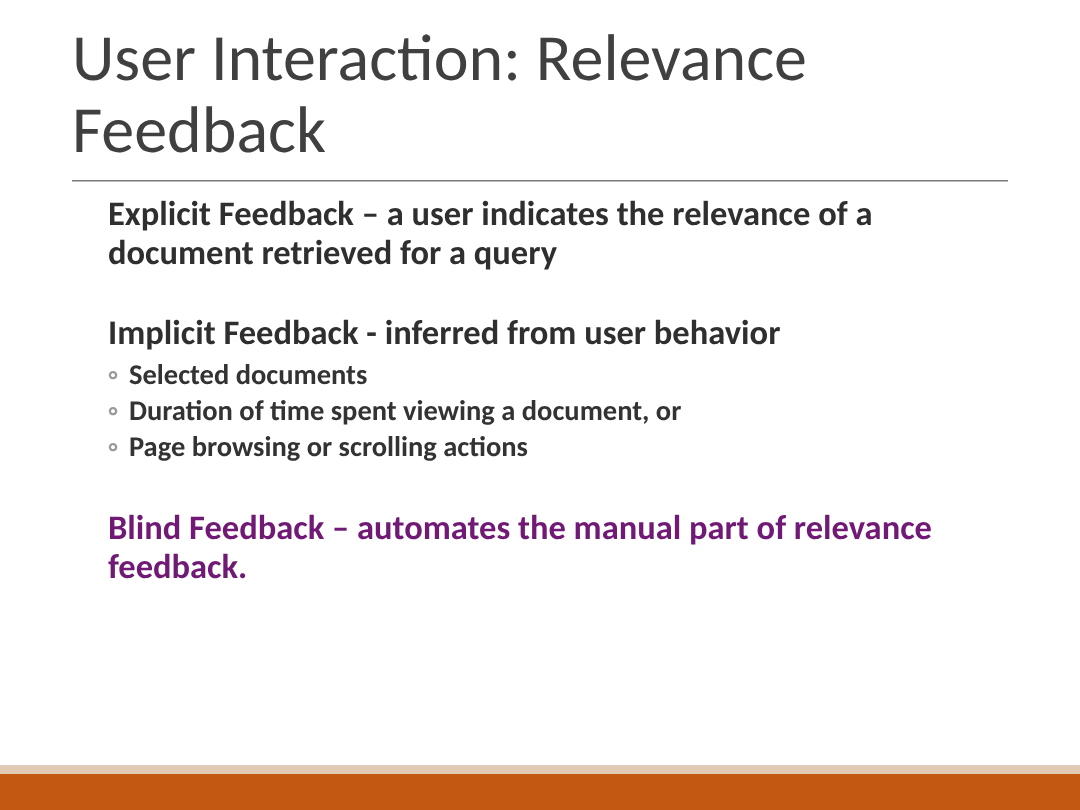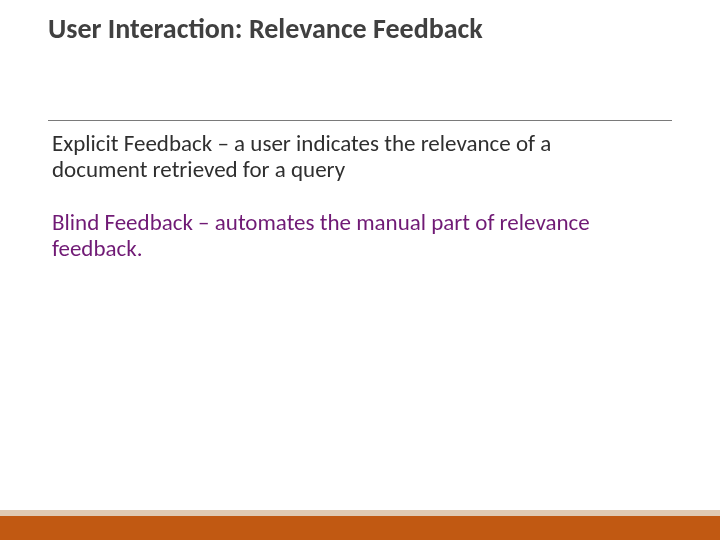--- a/index.html
+++ b/index.html
@@ -16,39 +16,40 @@
     width: 720px;
     height: 540px;
     position: relative;
     box-sizing: border-box;
   }
   .title {
     position: absolute;
     left: 48px;
     top: 14px;
     width: 620px;
-    font-size: 28px;
+    font-size: 44px;
     line-height: 1.1;
     color: #404040;
-    font-weight: 700;
+    font-weight: 400;
   }
   .title-rule {
     position: absolute;
     left: 48px;
     top: 120px;
     width: 624px;
     height: 0;
     border-top: 1px solid #7a7a7a;
   }
   .body {
     position: absolute;
-    left: 52px;
+    left: 72px;
     top: 130px;
     width: 590px;
     color: #333333;
+    font-weight: bold;
   }
   .p1 {
     font-size: 23px;
     line-height: 1.15;
     margin: 0 0 26px 0;
     color: #2f2f2f;
   }
   .p2 {
     font-size: 23px;
     line-height: 1.15;
@@ -97,21 +98,33 @@
 
 <div class="slide">
 
   <div class="title">User Interaction: Relevance Feedback</div>
   <div class="title-rule"></div>
 
   <div class="body">
 
     <p class="p1">Explicit Feedback – a user indicates the relevance of a document retrieved for a query</p>
 
+    <p class="p2">Implicit Feedback - inferred from user behavior</p>
 
+    <div class="subgroup">
+      <p class="sub">
+        <span class="bullet">◦</span><span>Selected documents</span>
+      </p>
+      <p class="sub">
+        <span class="bullet">◦</span><span>Duration of time spent viewing a document, or</span>
+      </p>
+      <p class="sub">
+        <span class="bullet">◦</span><span>Page browsing or scrolling actions</span>
+      </p>
+    </div>
 
     <p class="p3">Blind Feedback – automates the manual part of relevance feedback.</p>
 
   </div>
 
   <div class="footer-light"></div>
   <div class="footer-dark"></div>
 
 </div>
 

